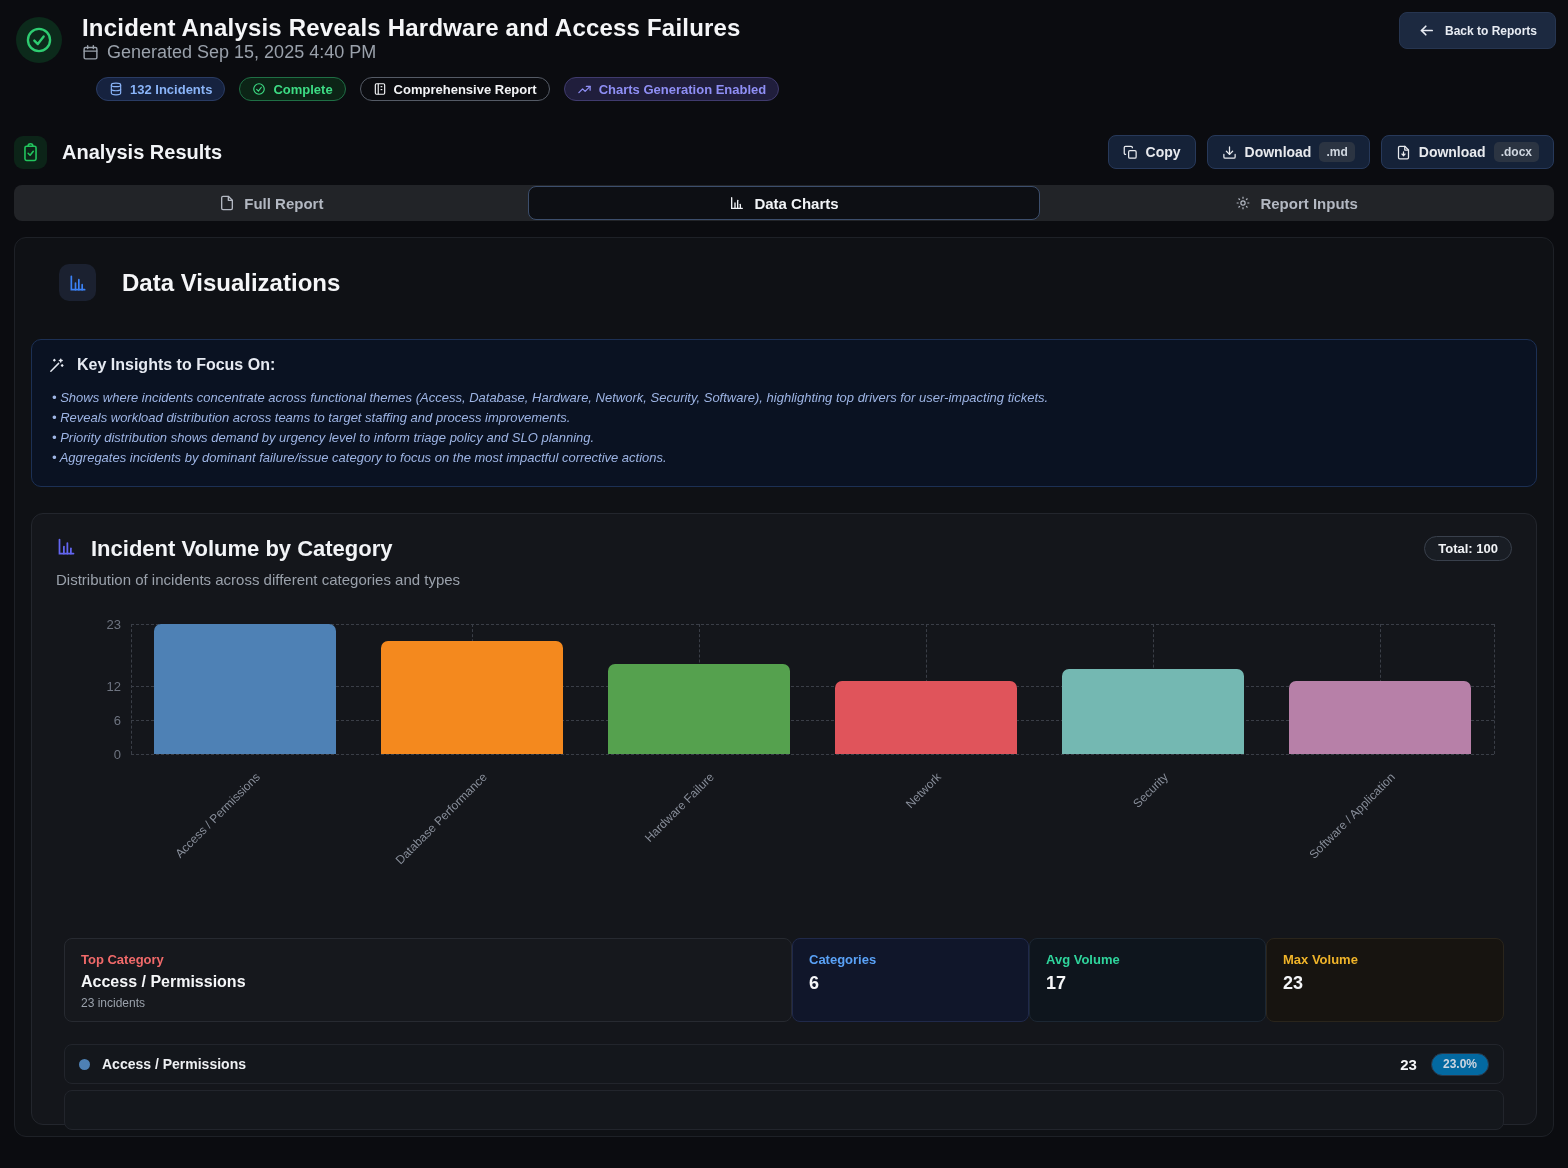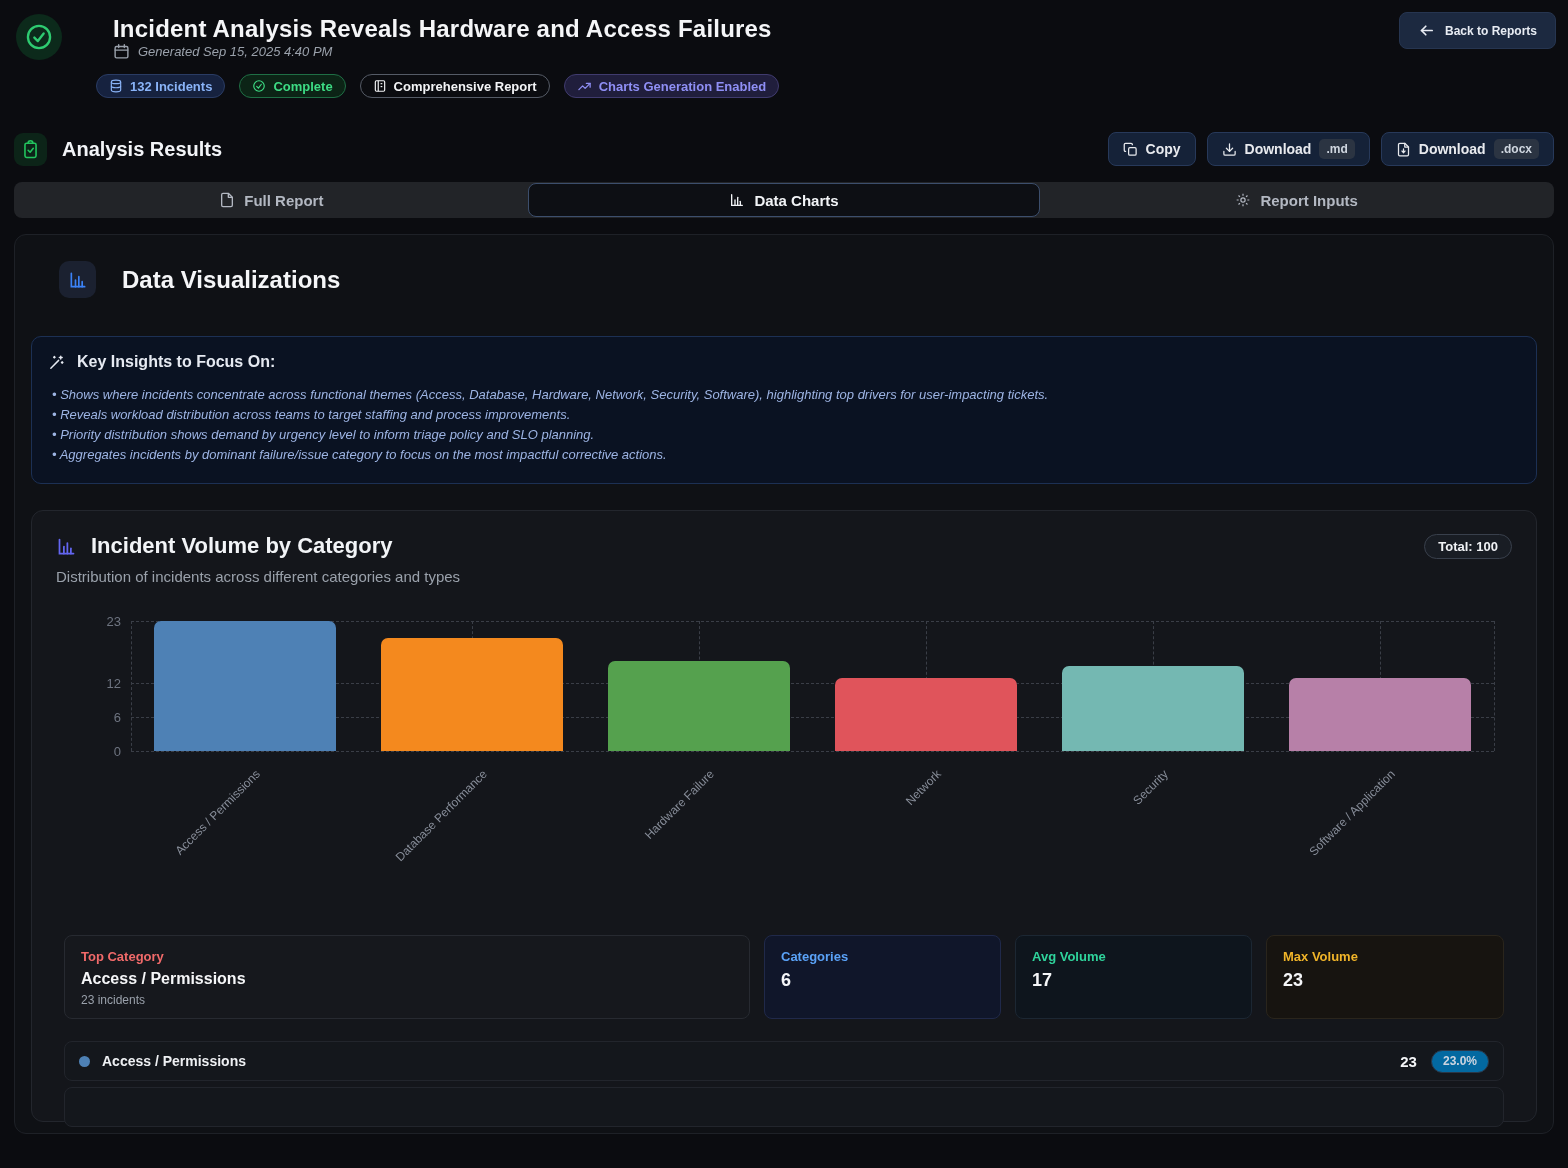--- a/index.html
+++ b/index.html
@@ -7,29 +7,29 @@
   body {
     background:#0b0c10;
     font-family:"Liberation Sans", sans-serif;
     color:#e8eaee;
     position:relative;
   }
   svg { display:block; }
 
   
   .page-header { padding:14px 16px 12px 16px; position:relative; }
-  .header-top { display:flex; align-items:flex-end;gap:31px; }
+  .header-top { display:flex; align-items:flex-end; }
   .status-avatar {
     width:46px; height:46px; border-radius:50%;
     background:#0c2a1b; display:flex; align-items:center; justify-content:center;
     color:#2ecc71; flex:none;
   }
   .header-texts { margin-left:20px; flex:1; }
   .page-title { font-size:24px; font-weight:bold; letter-spacing:.2px; color:#f5f6f8; }
-  .generated-row { display:flex; align-items:center; gap:8px; color:#9aa1ab; font-size:13px;font-style:italic; }
+  .generated-row { display:flex; align-items:center; gap:8px; color:#9aa1ab; font-size:18px; }
   .badge-row { display:flex; gap:14px; margin-left:80px; margin-top:14px; }
   .badge {
     display:inline-flex; align-items:center; gap:7px;
     height:24px; padding:0 12px; border-radius:999px;
     font-size:13px; font-weight:bold; border:1px solid transparent;
   }
   .badge-blue   { background:#16223f; border-color:#2a3c64; color:#8ab4f8; }
   .badge-green  { background:#0c2416; border-color:#1f6f45; color:#3ddc84; }
   .badge-neutral{ background:transparent; border-color:#555b66; color:#f3f4f6; }
   .badge-purple { background:#201e3c; border-color:#403b6e; color:#8f8ff5; }
@@ -96,21 +96,21 @@
   .insight-item {
     color:#9db4e4; font-size:13px; line-height:20px; padding-left:4px;
   }
   .insight-item::before { content:"• "; color:#9db4e4; }
 
   
   .chart-card {
     margin-top:26px; background:#14161b; border:1px solid #23262d;
     border-radius:12px; padding:22px 24px; position:relative; height:612px;
   }
-  .chart-title-row { display:flex; align-items:center; gap:14px; }
+  .chart-title-row { display:flex; align-items:flex-start; gap:14px; }
   .chart-title { font-size:22px; font-weight:bold; color:#f2f4f7; }
   .chart-icon { color:#6366f1; }
   .total-pill {
     margin-left:auto; border:1px solid #39404c; background:#191d24;
     color:#f0f2f5; font-size:13px; font-weight:bold;
     border-radius:999px; height:25px; padding:0 13px; display:flex; align-items:center;
   }
   .chart-subtitle { margin-top:9px; font-size:15px; color:#9aa1ab; }
 
   .chart-wrap { position:relative; margin-top:36px; margin-left:75px; margin-right:18px; height:268px; }
@@ -121,21 +121,21 @@
            font-size:13px; color:#6e7480; white-space:nowrap; }
   .bar { position:absolute; bottom:0; width:182px; border-radius:7px 7px 0 0; }
   .xlabel {
     position:absolute; top:146px; width:170px; text-align:right;
     font-size:12px; color:#878d99; white-space:nowrap;
     transform:rotate(-45deg); transform-origin:100% 0;
   }
 
   
   .stats-grid {
-    display:grid; grid-template-columns:1fr 237px 237px 238px; gap:14px;
+    display:grid; grid-template-columns:1fr 237px 237px 238px; gap:0;
     margin-top:46px; padding:0 8px 0 8px;
   }
   .stat-card { border-radius:8px; padding:13px 16px; height:84px; border:1px solid #272a31; background:#16181d; }
   .stat-label { font-size:13px; font-weight:bold; }
   .stat-value { font-size:16px; font-weight:bold; color:#f5f6f8; margin-top:6px; }
   .stat-sub { font-size:12px; color:#9aa1ab; margin-top:5px; }
   .stat-top    { background:#16181d; border-color:#272a31; }
   .stat-top    .stat-label { color:#f16a6a; }
   .stat-cats   { background:#10162a; border-color:#20294a; }
   .stat-cats   .stat-label { color:#5aa2f7; }

